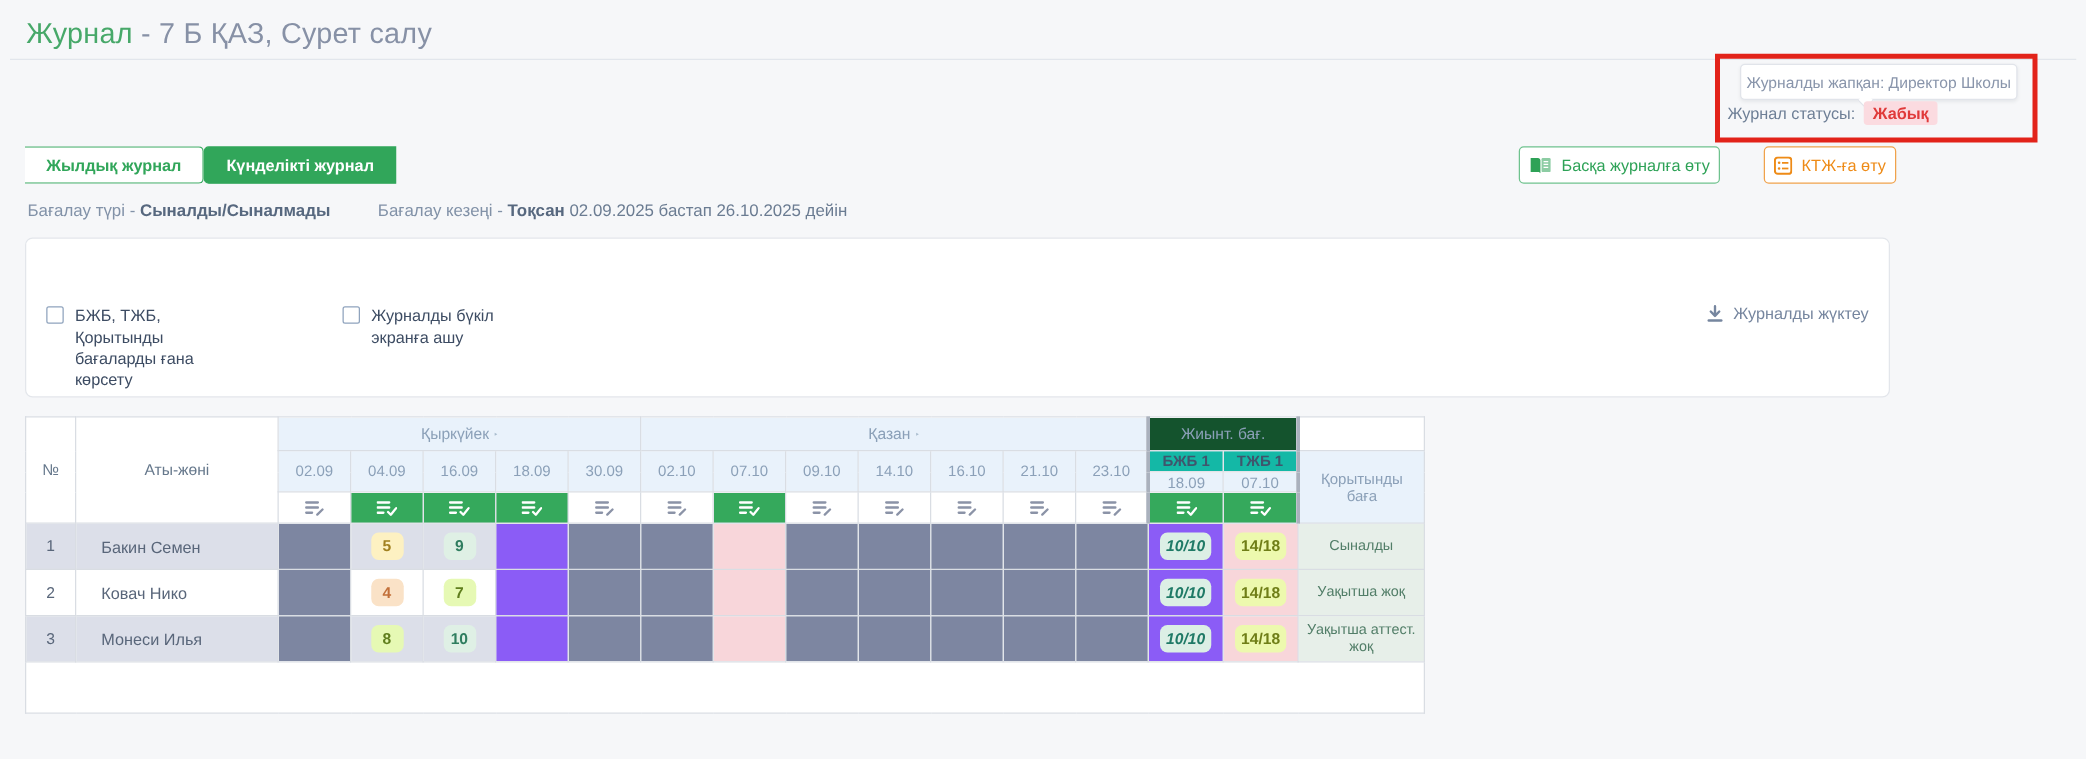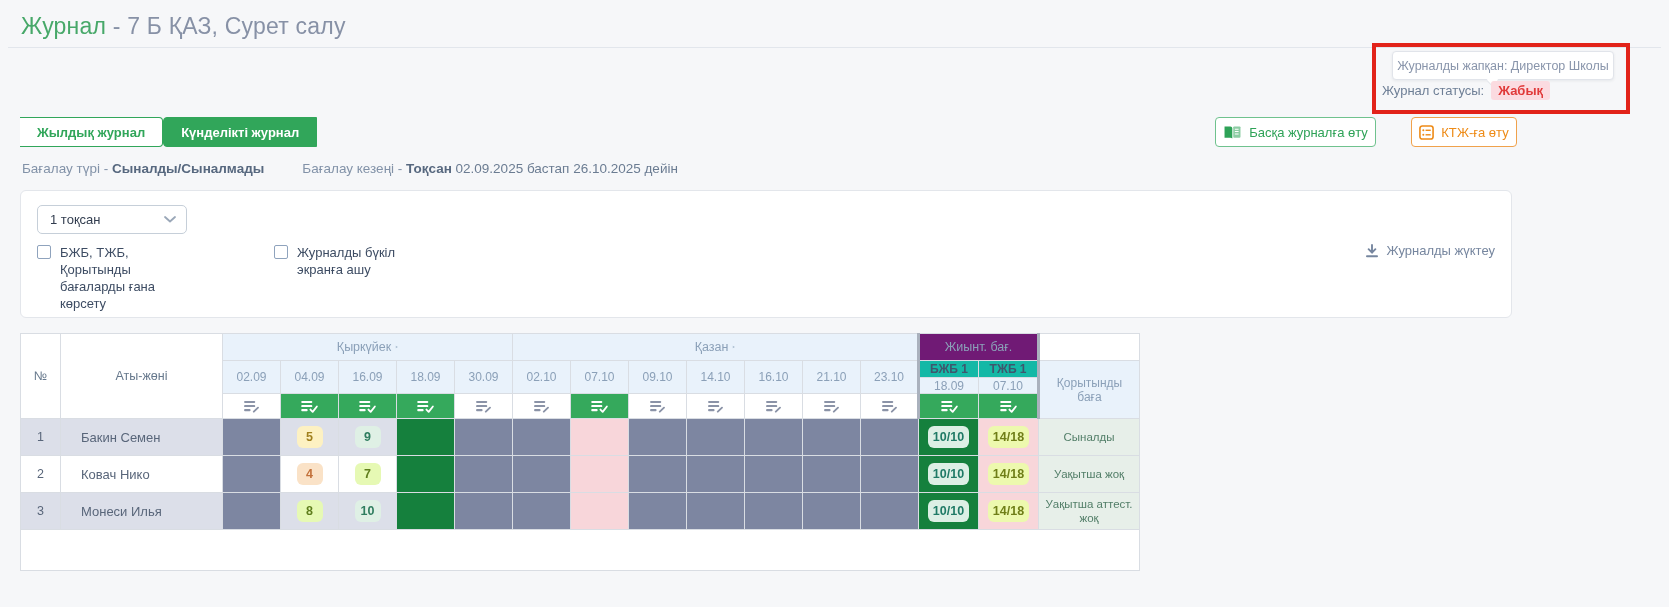--- a/index.html
+++ b/index.html
@@ -62,40 +62,40 @@
   .tr-month th { height:27px; }
   .tr-dateA th { height:17px; }
   .tr-dateB th { height:16px; }
   .tr-icons td { height:25px; }
   .row td { height:37px; }
   .tr-empty td { height:41px; background:#fff; }
 
   .th-corner { background:#fff; color:#66788c; font-size:12.5px; }
   .th-month { background:#e9f2fb; color:#8ba0b8; font-size:12.5px; }
   .m-caret { font-size:8px; color:#a9bccd; margin-left:4px; vertical-align:1px; }
-  .th-summary { background:#701a75; color:#8ba0b8; font-size:12.5px; }
+  .th-summary { background:#14532d; color:#8ba0b8; font-size:12.5px; }
   .th-finaltop { background:#fff; }
   .th-date { background:#e9f2fb; color:#8ba0b8; font-size:12px; }
   .sub-name { background:#14b8a6; color:#3f566d; font-size:12px; font-weight:bold; }
   .sub-date { background:#e9f2fb; color:#8ba0b8; font-size:12px; }
   .th-final { background:#e9f2fb; color:#8ba0b8; font-size:12px; line-height:14px; padding:0 8px; }
 
   .tl { border-left:3px solid #aab1bd; }
   .trr { border-right:3px solid #aab1bd; }
 
   .icon-cell { background:#fff; color:#8b93a7; cursor:pointer; }
   .icon-cell.on { background:#35a95c; color:#fff; }
   .icon-cell svg { display:block; margin:0 auto; }
 
   .c-num { font-size:12.5px; color:#59667a; }
   .c-name { text-align:left; padding-left:20px; font-size:13px; color:#59667a; }
   .row.odd .shade { background:#dcdfe9; }
   .row.even .shade { background:#fff; }
   .dark { background:#7d86a1; }
-  .peachc { background:#15803d; }
+  .peachc { background:#8b5cf6;font-style:italic; }
   .pinkc { background:#f8d6da; }
   .c-final { background:#e7efe9; color:#527e68; font-size:11.5px; line-height:14px; padding:0 6px; }
 
   .badge { display:inline-block; min-width:26px; padding:4px 5px; border-radius:6px; font-size:12.5px; font-weight:bold; }
   .bg-y { background:#fdf1c2; color:#a1801f; }
   .bg-m { background:#dff0e5; color:#2f7d5f; }
   .bg-o { background:#fae2c7; color:#c2703a; }
   .bg-l { background:#e6f9b4; color:#5f7e1d; }
   .bg-bz { background:#dcefe5; color:#1f7a66; }
   .bg-tz { background:#edf9ae; color:#6f7e17; }
@@ -168,26 +168,20 @@
         <use href="#sym-listbox"></use>
       </svg>
     <span>КТЖ-ға өту</span>
   </div>
 
   <div class="meta">
     <span>Бағалау түрі - </span><b>Сыналды/Сыналмады</b><span class="gap"></span><span>Бағалау кезеңі - </span><b>Тоқсан</b><span class="datepart"> 02.09.2025 бастап 26.10.2025 дейін</span>
   </div>
 
   <div class="card">
-    <div class="select">
-      <span>1 тоқсан</span>
-      <svg class="chev" width="12" height="7" viewBox="0 0 12 7">
-          <use href="#sym-chevron"></use>
-        </svg>
-    </div>
     <div class="cb-row">
       <div class="cb-item">
         <span class="cb-box"></span>
         <span class="cb-label w1">БЖБ, ТЖБ, Қорытынды бағаларды ғана көрсету</span>
       </div>
       <div class="cb-item">
         <span class="cb-box"></span>
         <span class="cb-label w2">Журналды бүкіл экранға ашу</span>
       </div>
     </div>

